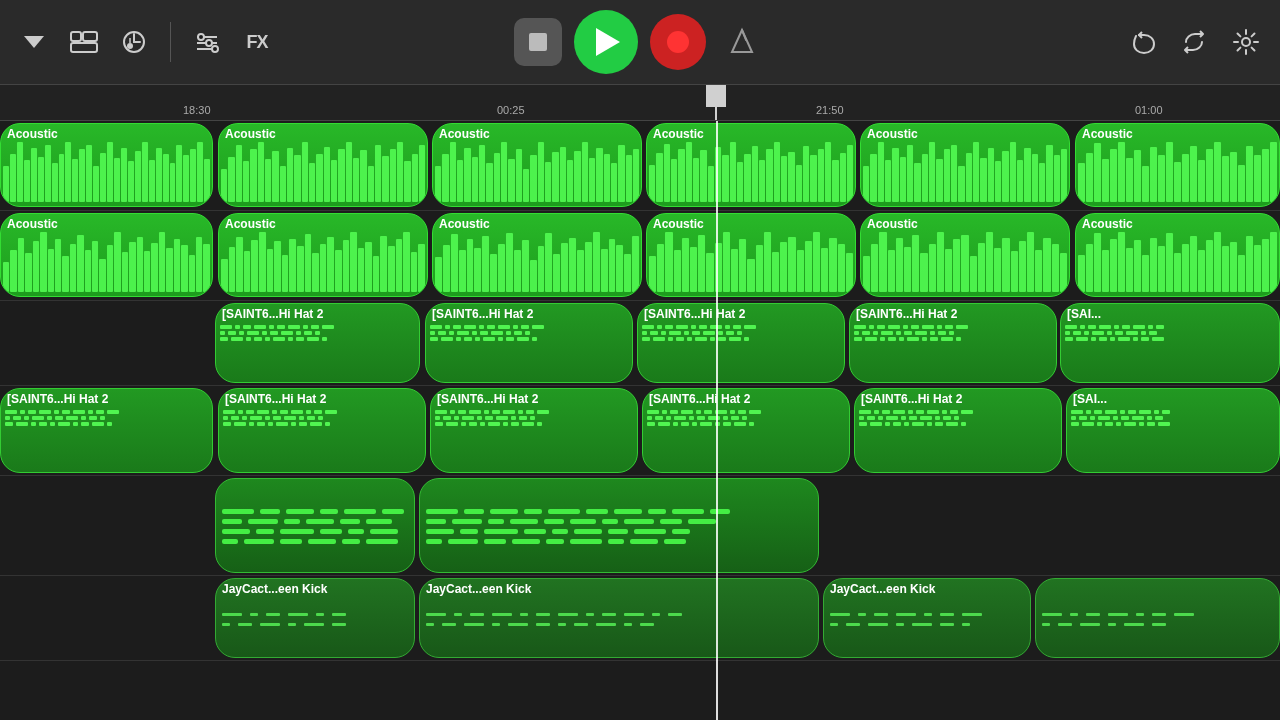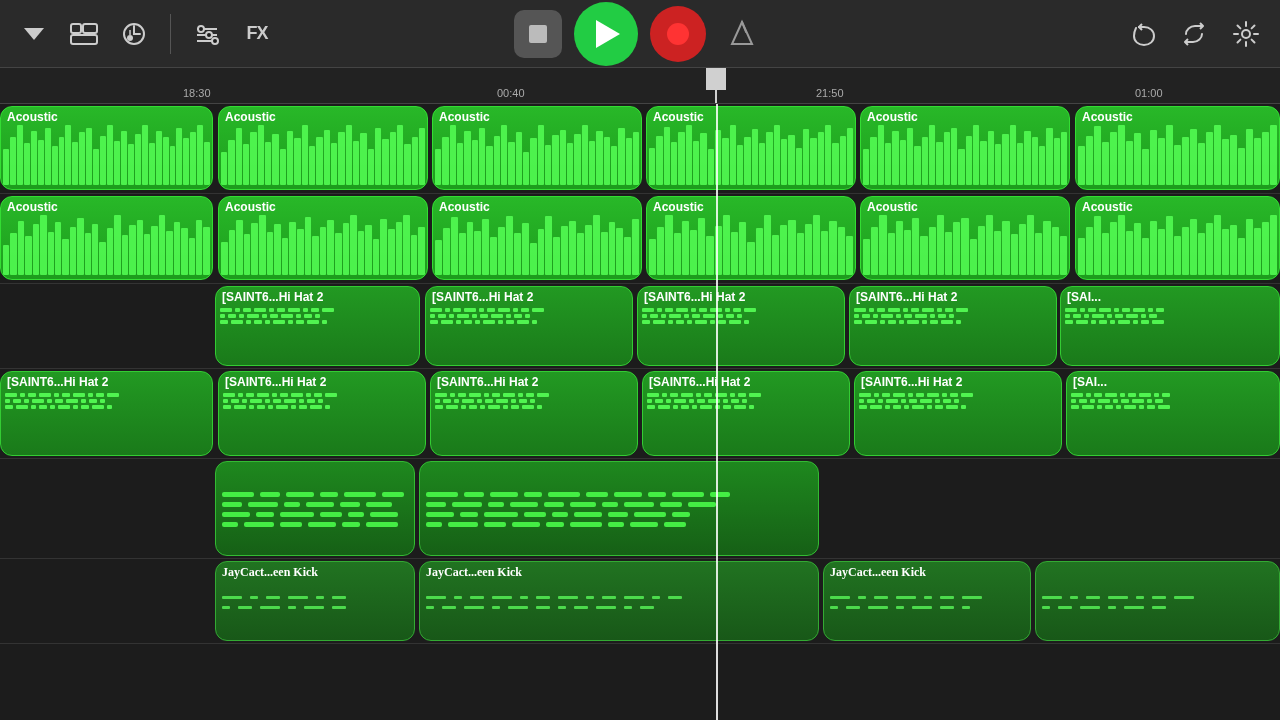--- a/index.html
+++ b/index.html
@@ -9,21 +9,21 @@
       background: #1a1a1a;
       font-family: -apple-system, BlinkMacSystemFont, 'Helvetica Neue', Arial, sans-serif;
       overflow: hidden;
       color: #fff;
     }
 
     
     #toolbar {
       display: flex;
       align-items: center;
-      height: 68px;
+      height: 85px;
       background: #2a2a2a;
       border-bottom: 1px solid #444;
       padding: 0 12px;
       gap: 8px;
     }
     .toolbar-group {
       display: flex;
       align-items: center;
       gap: 6px;
     }
@@ -145,21 +145,21 @@
     
     .track-row {
       display: flex;
       position: relative;
       border-bottom: 1px solid #333;
     }
 
     
     .clip {
       position: absolute;
-      border-radius: 12px;
+      border-radius: 20px;
       overflow: hidden;
       cursor: pointer;
     }
 
     
     .clip-acoustic {
       background: linear-gradient(180deg, #28b828 0%, #1d9c1d 100%);
       border: 1px solid #33dd33;
     }
     .clip-label {
@@ -226,21 +226,20 @@
     
     .clip-dolor {
       background: linear-gradient(180deg, #1e881e 0%, #166016 100%);
       border: 1px solid #33bb33;
     }
 
     
     .clip-jaycact {
       background: linear-gradient(180deg, #217321 0%, #185818 100%);
       border: 1px solid #33aa33;
-      font-family: Liberation Serif, serif;
     }
 
     
     .kick-pattern {
       position: absolute;
       left: 0; right: 0;
       top: 28px; bottom: 4px;
       overflow: hidden;
       padding: 0 6px;
     }
@@ -371,21 +370,21 @@
         <circle cx="14" cy="14" r="4" stroke="#ccc" stroke-width="2" fill="none"></circle>
         <path d="M14 2 L14 6 M14 22 L14 26 M2 14 L6 14 M22 14 L26 14 M5.5 5.5 L8.4 8.4 M19.6 19.6 L22.5 22.5 M22.5 5.5 L19.6 8.4 M8.4 19.6 L5.5 22.5" stroke="#ccc" stroke-width="2" stroke-linecap="round"></path>
       </svg>
     </div>
   </div>
 </div>
 
 <div id="timeline">
   <div class="timeline-ruler">
     <div class="timeline-mark" style="left:183px;">18:30</div>
-    <div class="timeline-mark" style="left:497px;">00:40</div>
+    <div class="timeline-mark" style="left:497px;">00:25</div>
     <div class="timeline-mark" style="left:816px;">21:50</div>
     <div class="timeline-mark" style="left:1135px;">01:00</div>
   </div>
 
   <div style="position:absolute;left:716px;top:0;z-index:12;">
     <div style="width:22px;height:22px;background:#d0d0d0;clip-path:polygon(50%,0%,100%,0%,50%,100%,0%,0%);transform:translateX(-10px);
       width:0;height:0;border-left:10px solid transparent;border-right:10px solid transparent;border-top:22px solid #d0d0d0;transform:translateX(-10px);"></div>
     <div style="position:absolute;top:0;left:-1px;width:2px;height:36px;background:#d0d0d0;"></div>
   </div>
 </div>

